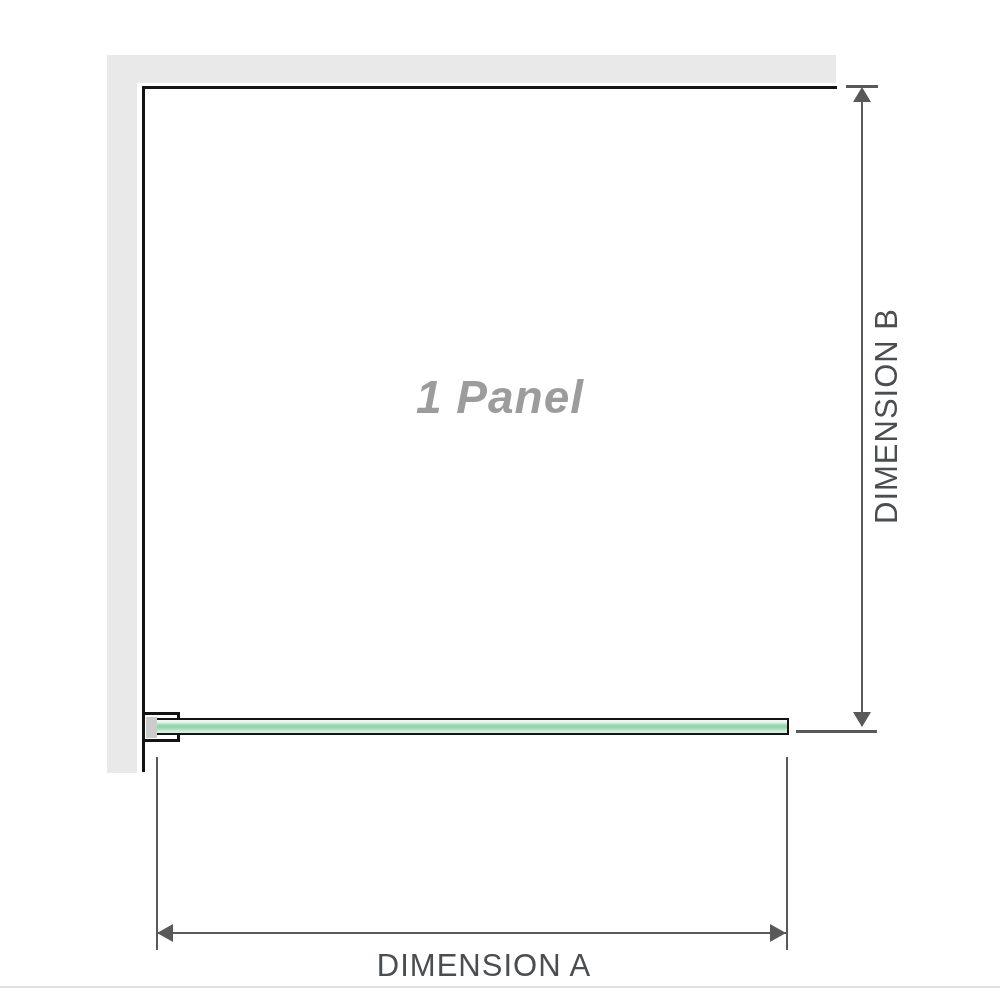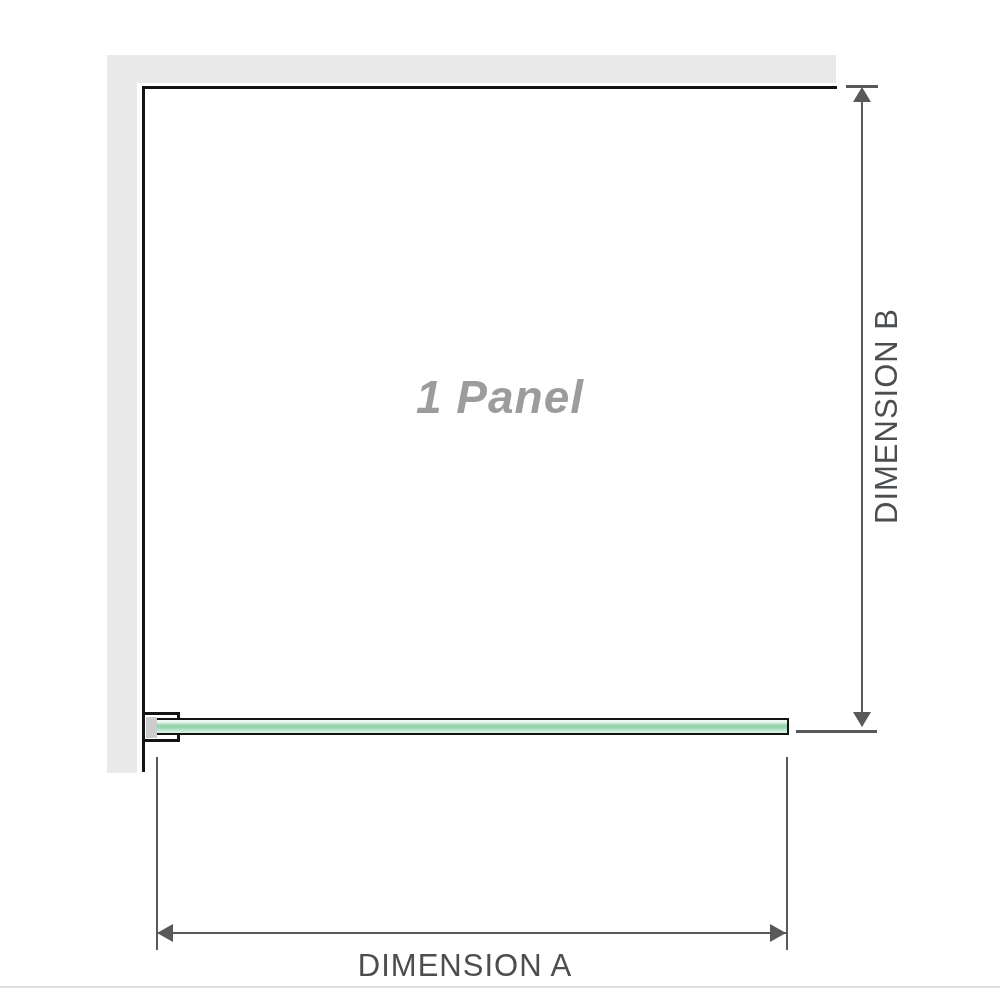--- a/index.html
+++ b/index.html
@@ -103,21 +103,21 @@
   }
 
   .dim-label {
     font-size: 31px;
     letter-spacing: 1px;
     color: var(--label);
     white-space: nowrap;
     z-index: 8;
   }
   .dima-label {
-    left: 465px; top: 966px;
+    left: 484px; top: 966px;
     transform: translate(-50%, -50%);
   }
   .dimb-label {
     left: 887px; top: 416px;
     transform: translate(-50%, -50%) rotate(-90deg);
   }
 
   .bottom-divider {
     left: 0; top: 986px; width: 1000px; height: 2px;
     background: var(--divider);

